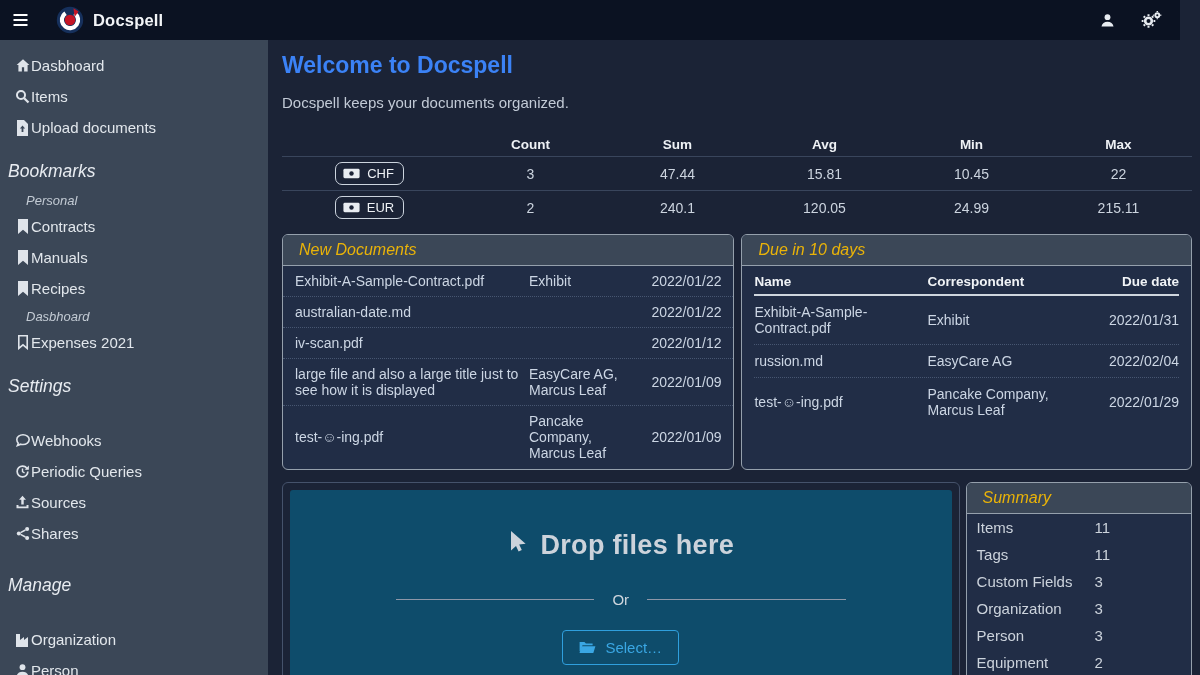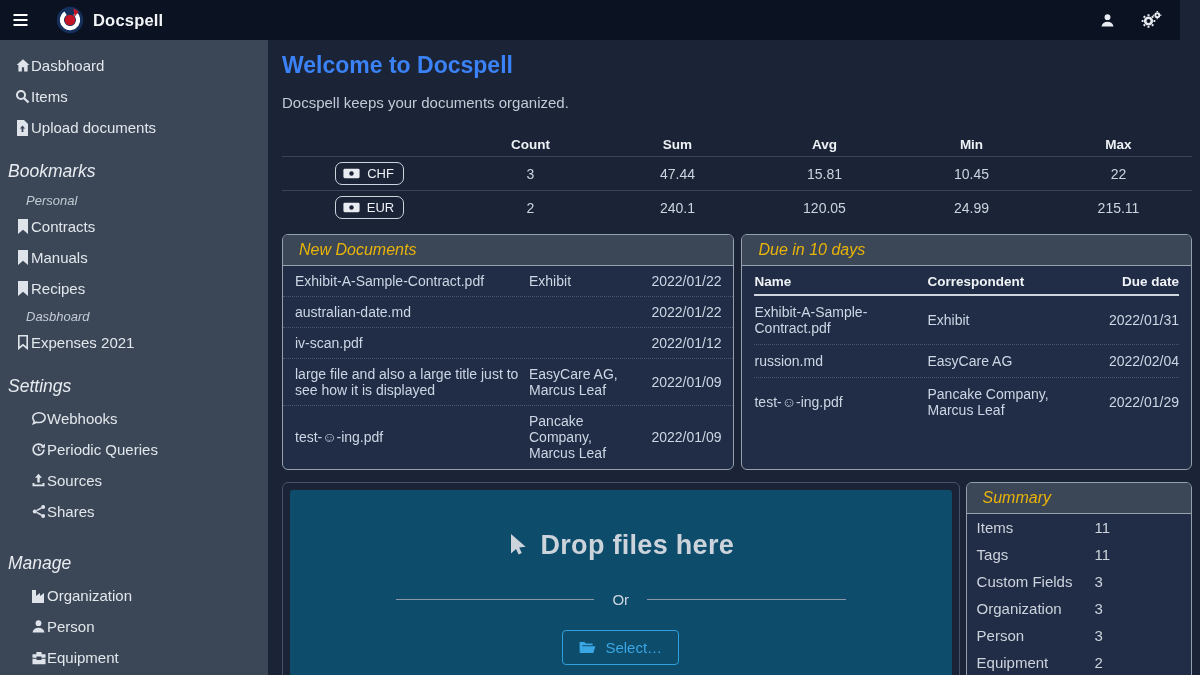--- a/index.html
+++ b/index.html
@@ -31,21 +31,21 @@
     font-size:15px; cursor:pointer; white-space:nowrap;
   }
   .side-item .ic { width:17px; display:flex; justify-content:center; color:#dfe4ea; flex:none; }
   .side-section {
     font-style:italic; font-size:17.5px; color:#e8ecf1;
     padding:6px 8px 6px 8px; margin-top:12px;
   }
   .side-sub {
     font-style:italic; font-size:13px; color:#c3cbd4; padding:5px 26px 3px;
   }
-  .grp { margin-top:0;padding-left:16px; }
+  .grp { margin-top:22px; }
 
   
   .main {
     position:absolute; top:40px; left:268px; right:0; bottom:0;
     padding:12px 8px 0 14px; overflow:hidden;
   }
   h1.welcome { font-size:23px; font-weight:bold; color:#3b82f6; }
   .subtitle { font-size:15px; color:#c2cad6; margin-top:15px; }
 
   
@@ -101,21 +101,21 @@
   .bottom { display:flex; gap:6px; margin-top:12px; align-items:flex-start; }
   .dropwrap {
     width:688px; height:210px; border:1px solid #45526b; border-radius:6px;
     background:#1b2336; padding:7px;
   }
   .dropzone {
     width:100%; height:100%; background:#0e4c6b; border-radius:3px;
     display:flex; flex-direction:column; align-items:center; padding-top:40px;
   }
   .drop-title {
-    display:flex; align-items:center; gap:13px;
+    display:flex; gap:13px;
     font-size:27px; font-weight:bold; color:#ccd3db; letter-spacing:.3px;
   }
   .or-divider {
     display:flex; align-items:center; width:68%; margin-top:30px;
     color:#cfd6de; font-size:15px;
   }
   .or-divider::before, .or-divider::after {
     content:""; flex:1; border-top:1px solid #8d97a8;
   }
   .or-divider span { margin:0 18px; }

